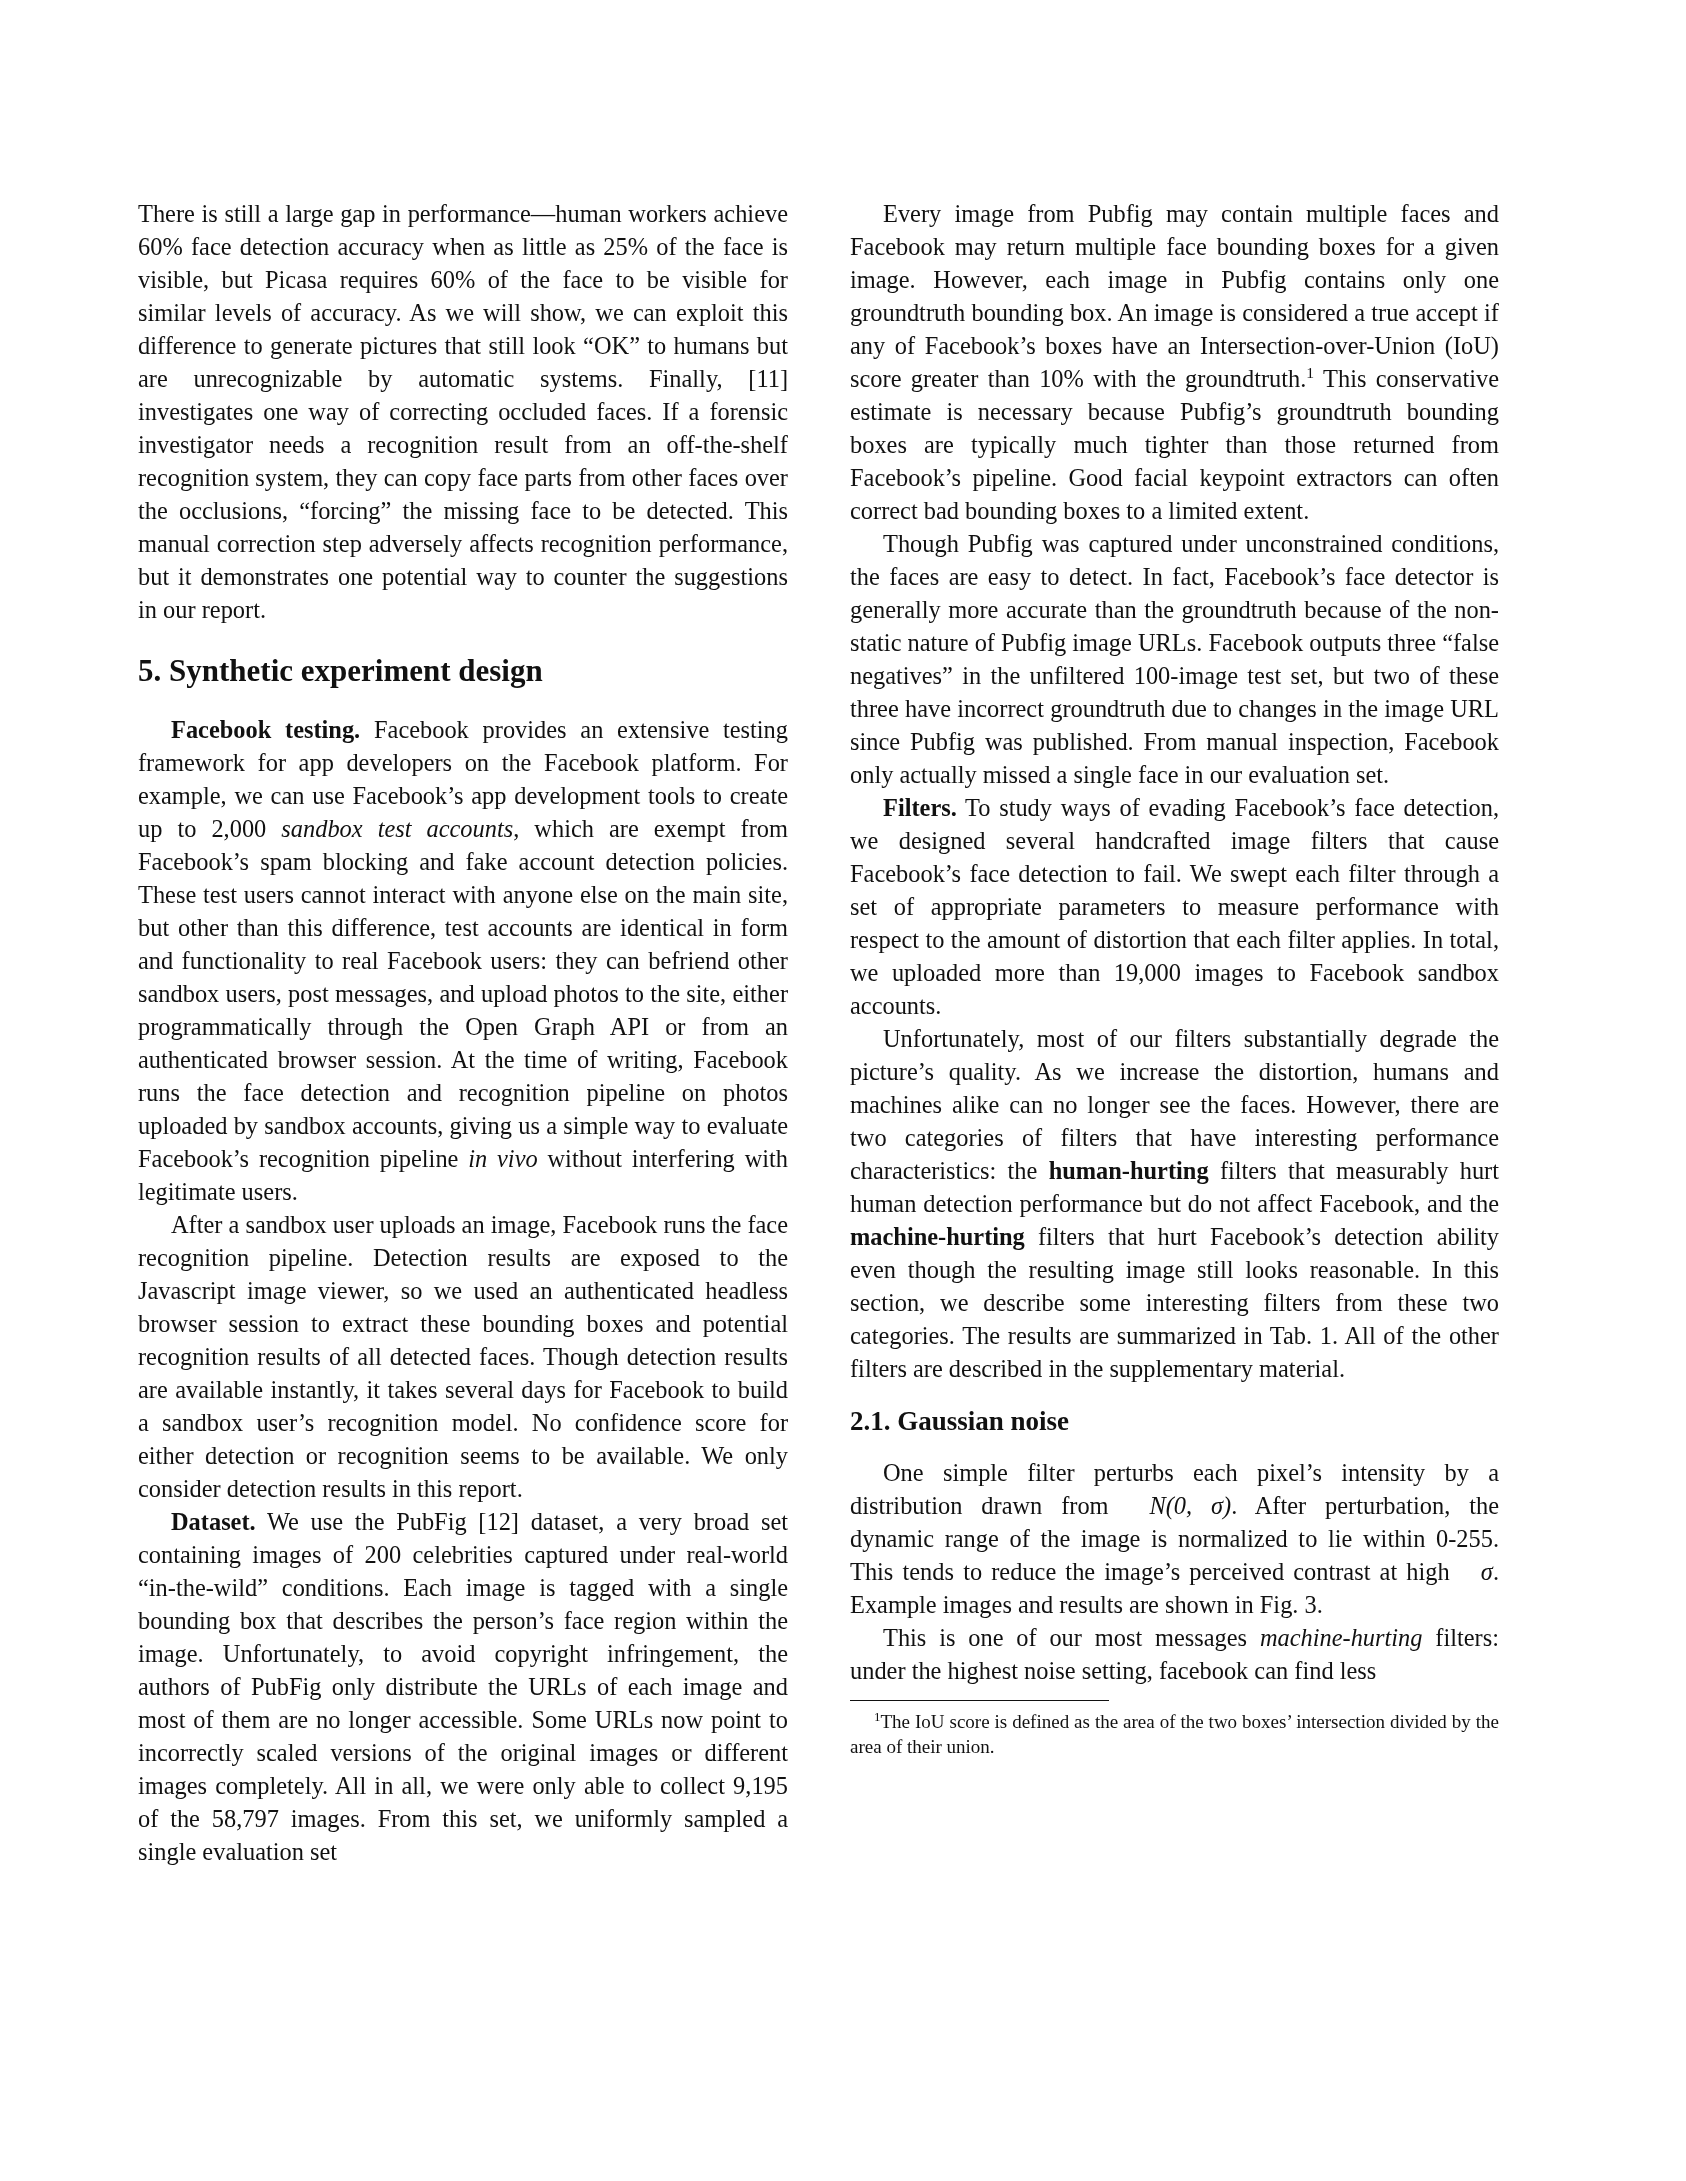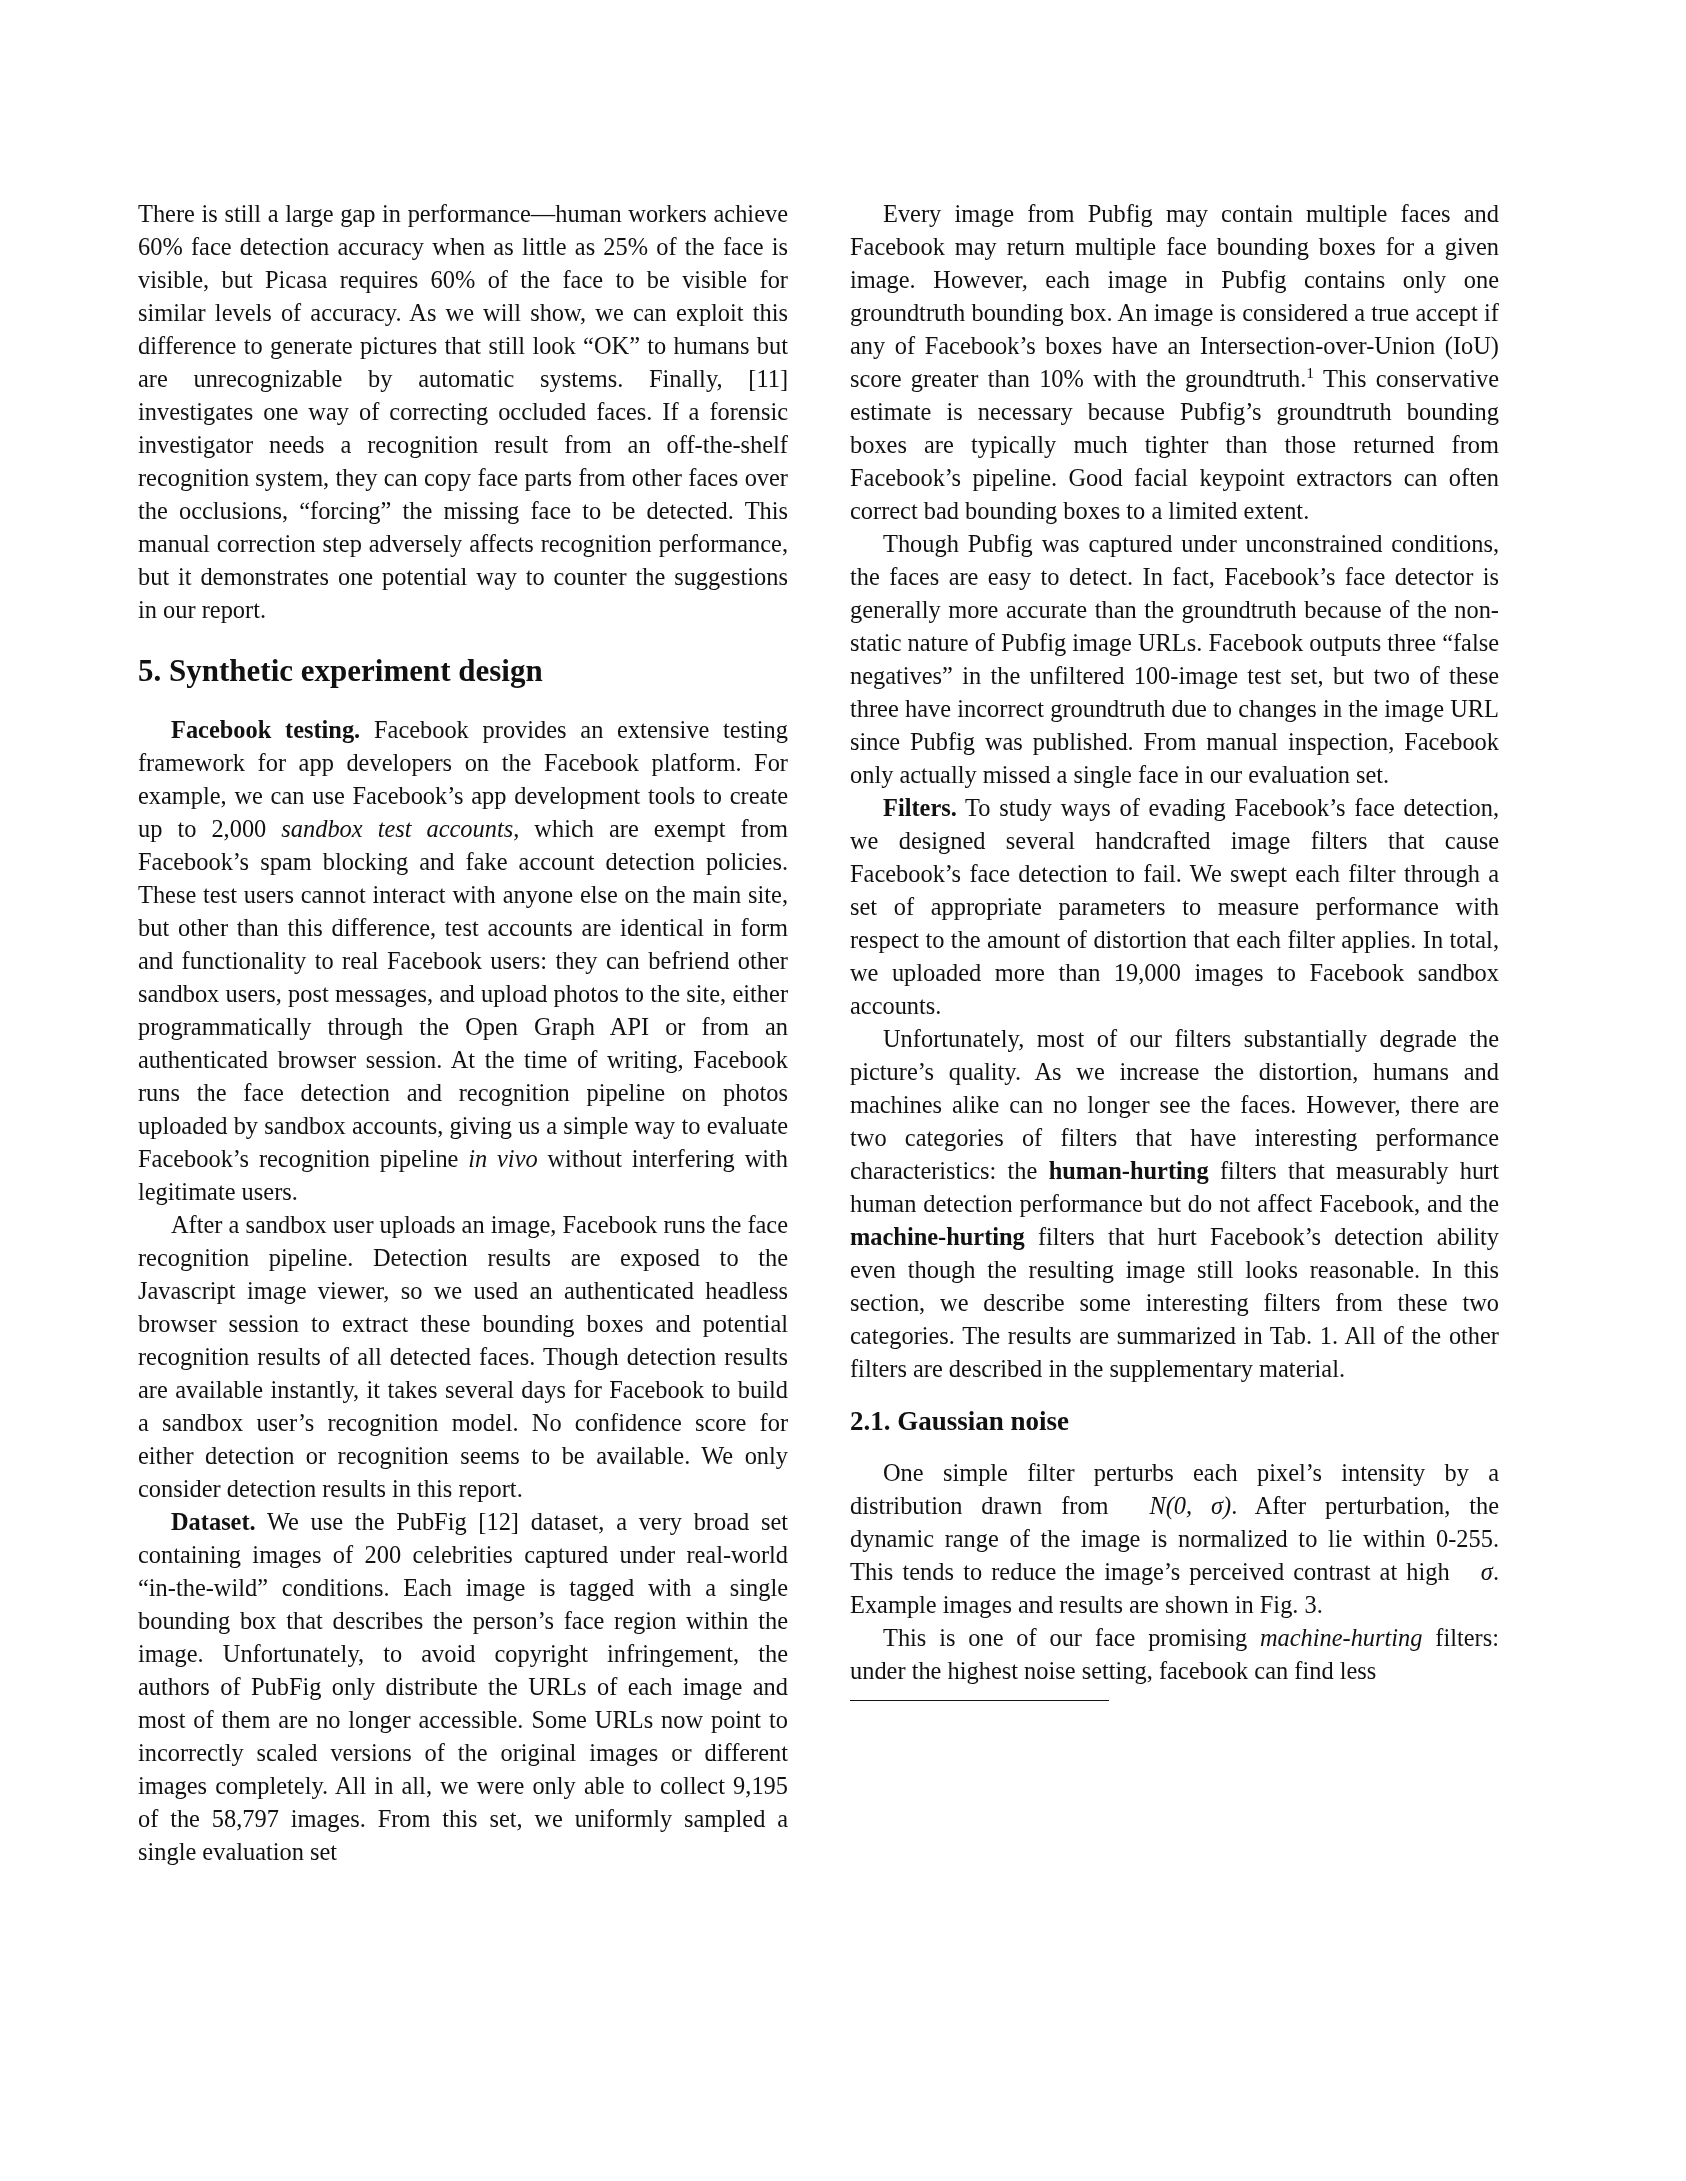--- a/index.html
+++ b/index.html
@@ -101,19 +101,20 @@
 
     <p><span class="runin">Filters.</span><span>  To study ways of evading Facebook’s face detection, we designed several handcrafted image filters that cause Facebook’s face detection to fail. We swept each filter through a set of appropriate parameters to measure performance with respect to the amount of distortion that each filter applies.  In total, we uploaded more than 19,000 images to Facebook sandbox accounts.</span></p>
 
 
     <p><span>Unfortunately, most of our filters substantially degrade the picture’s quality. As we increase the distortion, humans and machines alike can no longer see the faces.  However, there are two categories of filters that have interesting performance characteristics:  the </span><span class="strong">human-hurting</span><span> filters that measurably hurt human detection performance but do not affect Facebook, and the </span><span class="strong">machine-hurting</span><span> filters that hurt Facebook’s detection ability even though the resulting image still looks reasonable. In this section, we describe some interesting filters from these two categories. The results are summarized in Tab. 1.  All of the other filters are described in the supplementary material.</span></p>
 
     <h3 class="subsection">2.1. Gaussian noise</h3>
 
     <p><span>One simple filter perturbs each pixel’s intensity by a distribution drawn from </span><span class="math">N(0, σ)</span><span>.  After perturbation, the dynamic range of the image is normalized to lie within 0-255. This tends to reduce the image’s perceived contrast at high </span><span class="math">σ</span><span>. Example images and results are shown in Fig. 3.</span></p>
 
-    <p><span>This is one of our face promising </span><span class="em">machine-hurting</span><span> filters: under the highest noise setting, facebook can find less</span></p>
+    <p><span>This is one of our most messages </span><span class="em">machine-hurting</span><span> filters: under the highest noise setting, facebook can find less</span></p>
 
     <div class="footnote-rule"></div>
+    <div class="footnote"><sup>1</sup><span>The IoU score is defined as the area of the two boxes’ intersection divided by the area of their union.</span></div>
   </div>
 
 </div>
 
 
 </body></html>

